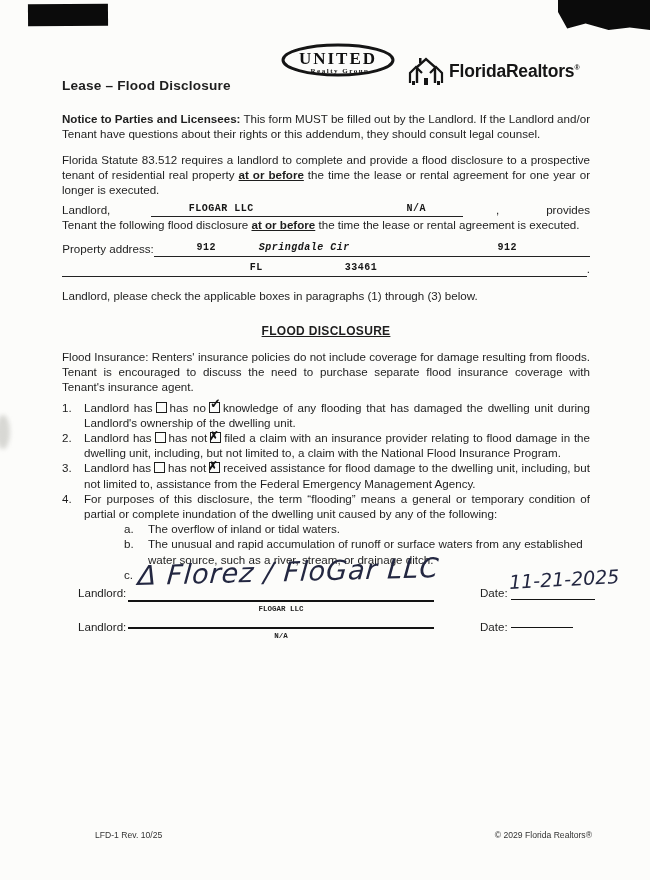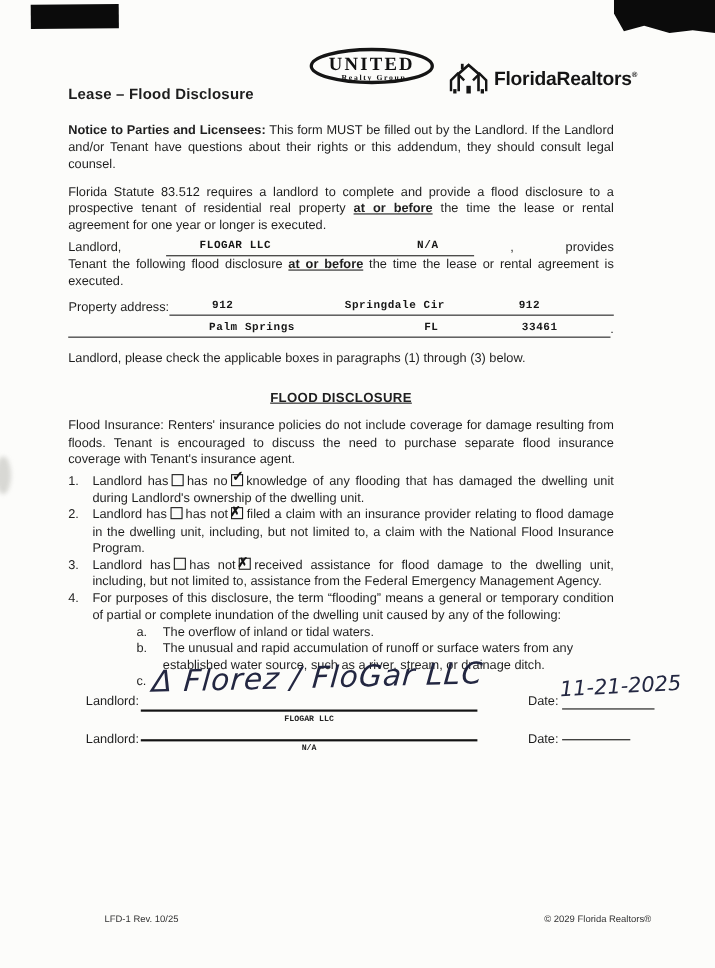--- a/index.html
+++ b/index.html
@@ -3,21 +3,21 @@
 <meta charset="utf-8">
 <style>
   html,body{margin:0;padding:0;background:#e8e8e6;}
   .page{position:relative;width:650px;height:880px;background:#fcfcfa;overflow:hidden;
         font-family:"Liberation Sans",sans-serif;color:#1e1e1e;margin:0 auto;}
   
   .art-tl{position:absolute;left:28px;top:4px;width:80px;height:22px;background:#0b0b0b;transform:rotate(-.5deg);}
   .art-tr{position:absolute;right:0;top:0;width:92px;height:30px;background:#0b0b0b;
           clip-path:polygon(0 0,100% 0,100% 100%,78% 92%,55% 100%,30% 78%,10% 95%,0 40%);}
   .smudge{position:absolute;left:-4px;top:415px;width:14px;height:34px;background:#d8d8d4;border-radius:50%;filter:blur(2px);}
-  .doc{position:absolute;inset:0;padding:78px 92px 0 62px;font-size:11.6px;line-height:15.2px;}
+  .doc{position:absolute;inset:0;padding:78px 60px 0 62px;font-size:11.6px;line-height:15.2px;}
   .title{font-size:13.6px;font-weight:bold;letter-spacing:.2px;margin-bottom:18px;}
   p{margin:0;text-align:justify;}
   .b{font-weight:bold;}
   .bu{font-weight:bold;text-decoration:underline;}
   .mt10{margin-top:10px;} .mt11{margin-top:11px;} .mt5{margin-top:5px;gap:33px;} .mt8{margin-top:8px;}
   .mono{font-family:"Liberation Mono",monospace;font-weight:bold;font-size:10px;letter-spacing:.5px;color:#161616;}
   
   .logo-united{position:absolute;left:280px;top:42px;width:116px;height:40px;}
   .logo-fl{position:absolute;left:408px;top:56px;display:flex;align-items:center;gap:5px;}
   .logo-fl-text{font-size:17.5px;font-weight:600;color:#151515;letter-spacing:-.2px;}
@@ -26,21 +26,21 @@
   .row{display:flex;align-items:flex-end;}
   .fill{border-bottom:1.2px solid #222;display:flex;align-items:flex-end;}
   .provides-row .lbl{flex:0 0 56px;}
   .provides-row .fill{flex:1;height:14px;}
   .provides-row .fname{flex:0 0 45%;text-align:center;}
   .provides-row .fsp{flex:1;}
   .provides-row .fna{flex:0 0 30%;text-align:center;}
   .prop-row1 .lbl{flex:0 0 92px;text-align:center;}
   .prop-row1 .fill{flex:1;height:15px;border-bottom-width:1.5px;}
   .prop-row1 .fnum{flex:0 0 24%;text-align:center;}
-  .prop-row1 .fstreet{flex:1;text-align:right;}
+  .prop-row1 .fstreet{flex:1;text-align:left;font-style:italic;}
   .prop-row1 .funit{flex:0 0 38%;text-align:center;}
   .prop-row2{margin-top:4px;}
   .prop-row2 .fill{flex:1;height:15px;border-bottom-width:1.5px;}
   .prop-row2 .fp1{flex:0 0 26%;} .prop-row2 .fcity{flex:0 0 30%;text-align:left;}
   .prop-row2 .fstate{flex:0 0 22%;text-align:center;} .prop-row2 .fzip{flex:0 0 18%;text-align:center;}
   .sect-title{text-align:center;font-weight:bold;text-decoration:underline;letter-spacing:.3px;margin-top:21px;font-size:12px;}
   
   .list{margin-top:5px;}
   .item{position:relative;padding-left:22px;text-align:justify;}
   .item .num{position:absolute;left:0;}
@@ -122,21 +122,20 @@
       <span class="lbl">Property address:</span>
       <span class="fill">
         <span class="fnum mono">912</span>
         <span class="fstreet mono">Springdale Cir</span>
         <span class="funit mono">912</span>
       </span>
     </div>
     <div class="row prop-row2">
       <span class="fill">
         <span class="fp1"></span>
-        <span class="fcity mono">Palm Springs</span>
         <span class="fstate mono">FL</span>
         <span class="fzip mono">33461</span>
       </span>
       <span>.</span>
     </div>
 
     <p class="mt11">Landlord, please check the applicable boxes in paragraphs (1) through (3) below.</p>
 
     <div class="sect-title">FLOOD DISCLOSURE</div>
 

